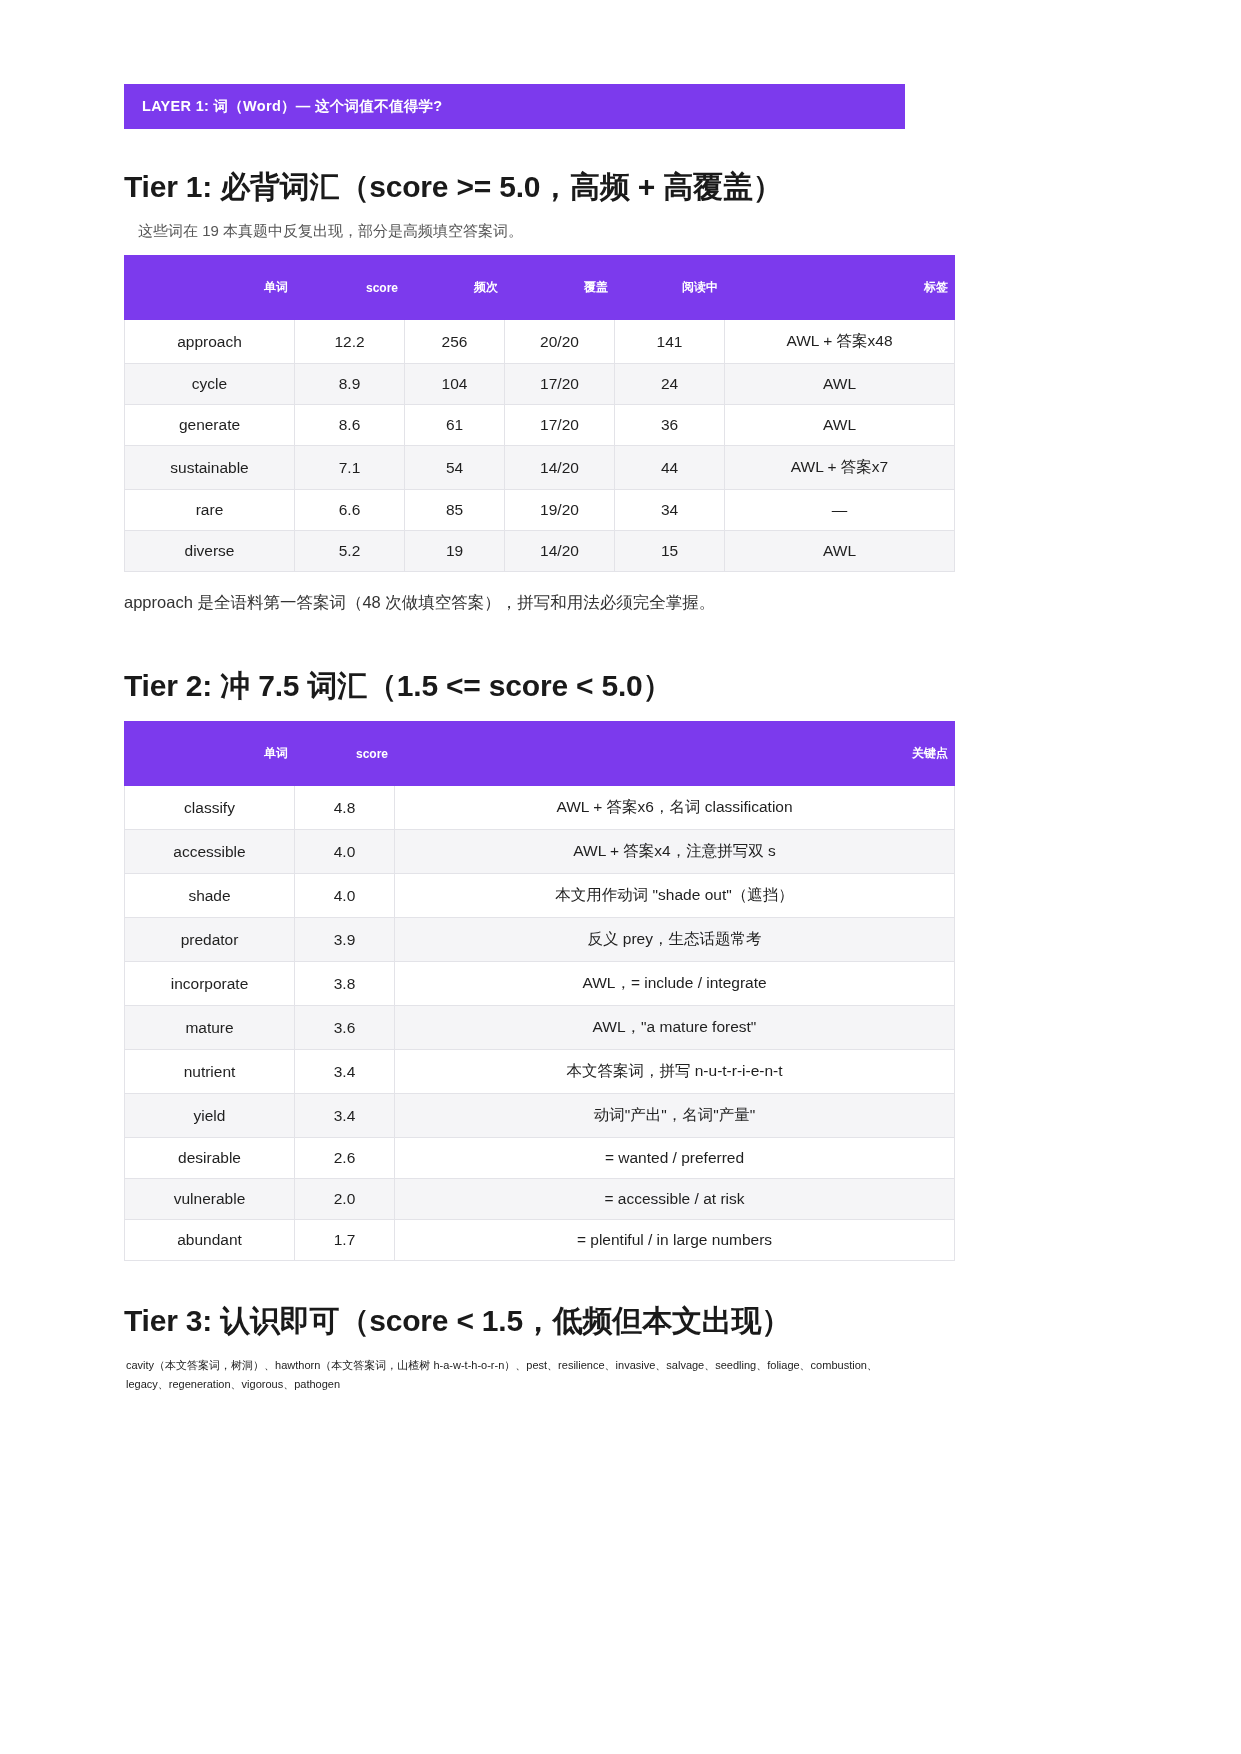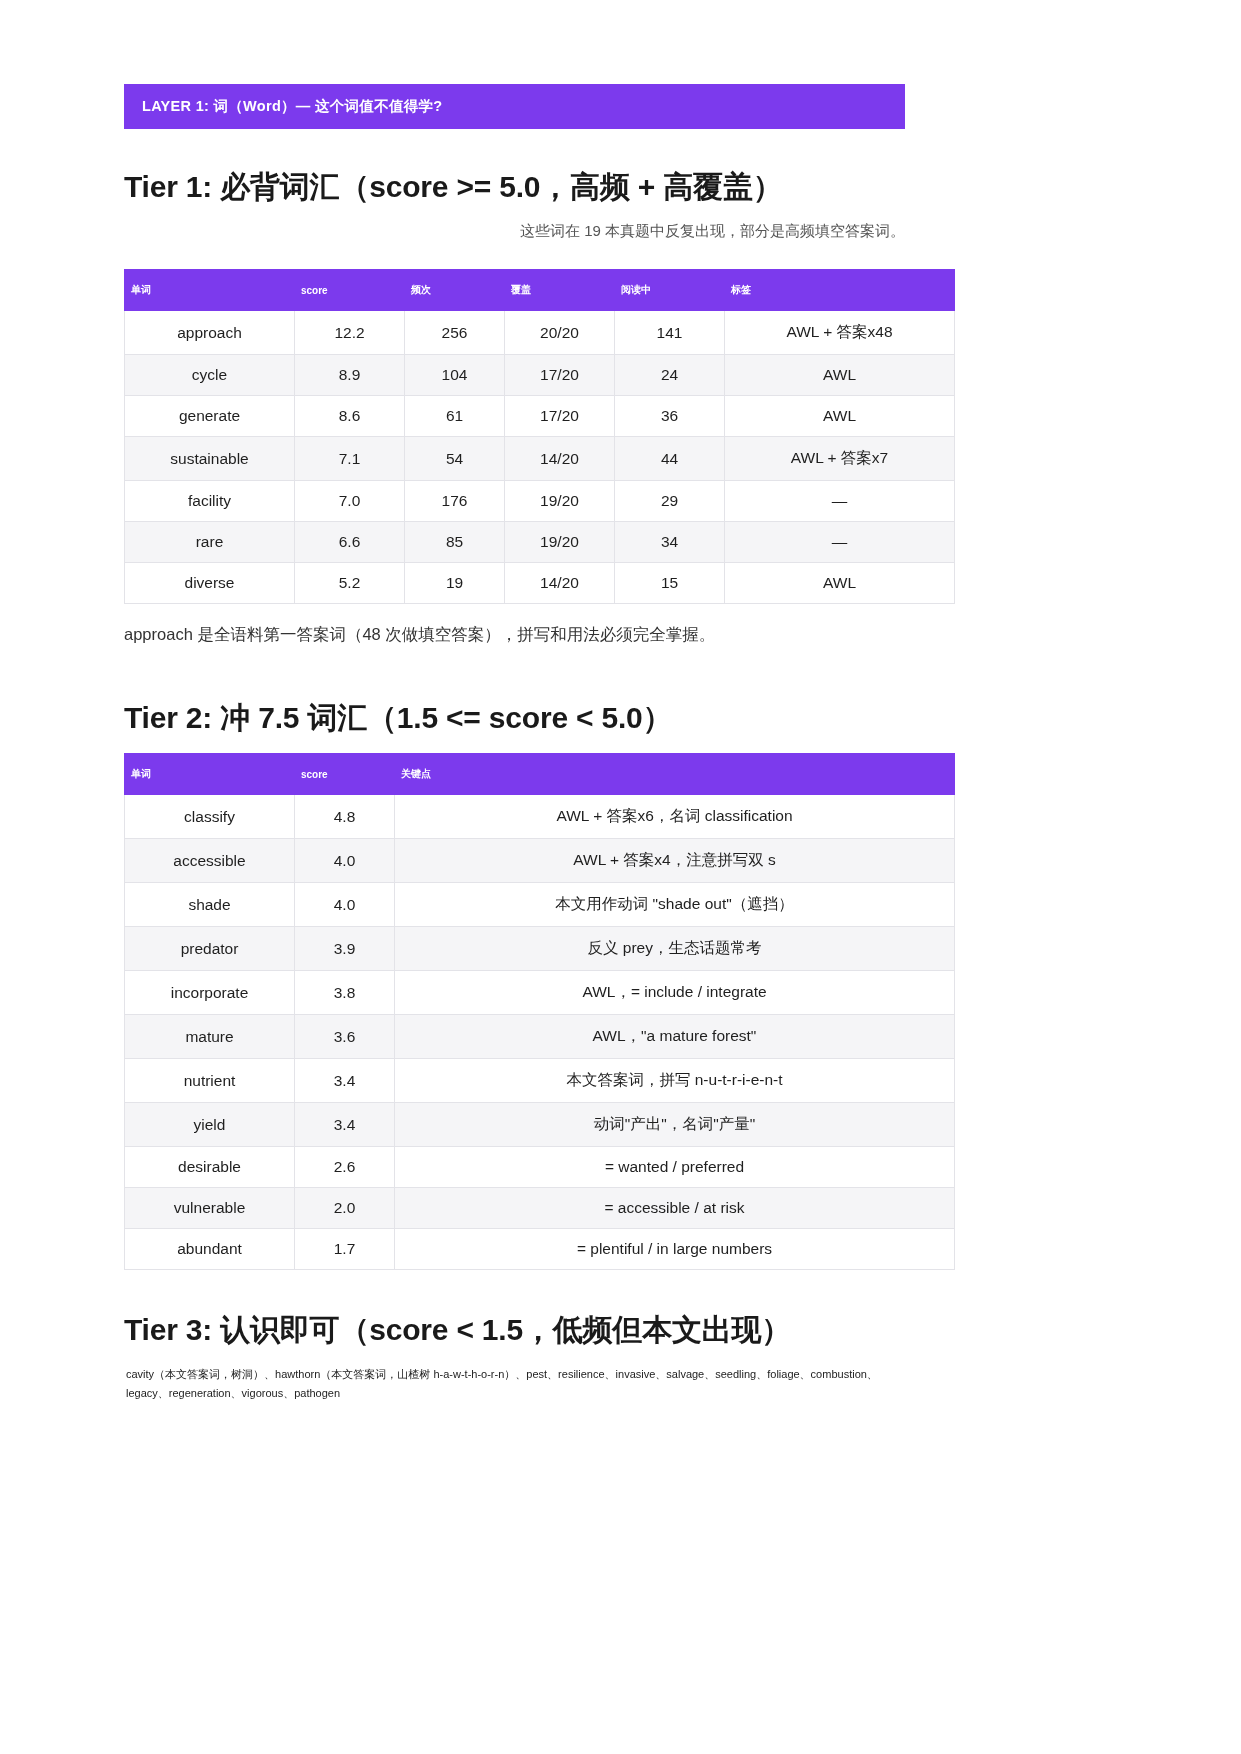--- a/index.html
+++ b/index.html
@@ -35,44 +35,43 @@
   h2.tier-title {
     font-size: 30px;
     font-weight: bold;
     color: #1a1a1a;
     margin: 0 0 14px 0;
     letter-spacing: -0.2px;
   }
   .tier-note {
     font-size: 15px;
     color: #555555;
-    margin: 0 0 28px 0;
+    margin: 0 0 14px 0;
     padding-left: 14px;
-    text-align: right;
   }
   .tier-caption {
     font-size: 16.5px;
     color: #333333;
     margin: 20px 0 0 0;
   }
   
   table {
     border-collapse: collapse;
     margin: 0 auto;
     table-layout: fixed;
   }
   table.t1 { width: 830px; }
   table.t2 { width: 830px; }
   thead th {
     background: #7c3aed;
     color: #ffffff;
-    font-size: 10px;
+    font-size: 12px;
     font-weight: bold;
-    padding: 13px 6px;
-    text-align: left;
+    padding: 23px 6px;
+    text-align: right;
     border: 1px solid #7c3aed;
   }
   tbody td {
     font-size: 15.5px;
     color: #1f1f1f;
     padding: 11px 6px;
     text-align: center;
     border: 1px solid #e3e3e8;
     background: #ffffff;
   }
@@ -159,28 +158,20 @@
       </tr>
       <tr>
         <td>sustainable</td>
         <td>7.1</td>
         <td>54</td>
         <td>14/20</td>
         <td>44</td>
         <td>AWL + 答案x7</td>
       </tr>
       <tr>
-        <td>facility</td>
-        <td>7.0</td>
-        <td>176</td>
-        <td>19/20</td>
-        <td>29</td>
-        <td>—</td>
-      </tr>
-      <tr>
         <td>rare</td>
         <td>6.6</td>
         <td>85</td>
         <td>19/20</td>
         <td>34</td>
         <td>—</td>
       </tr>
       <tr>
         <td>diverse</td>
         <td>5.2</td>

